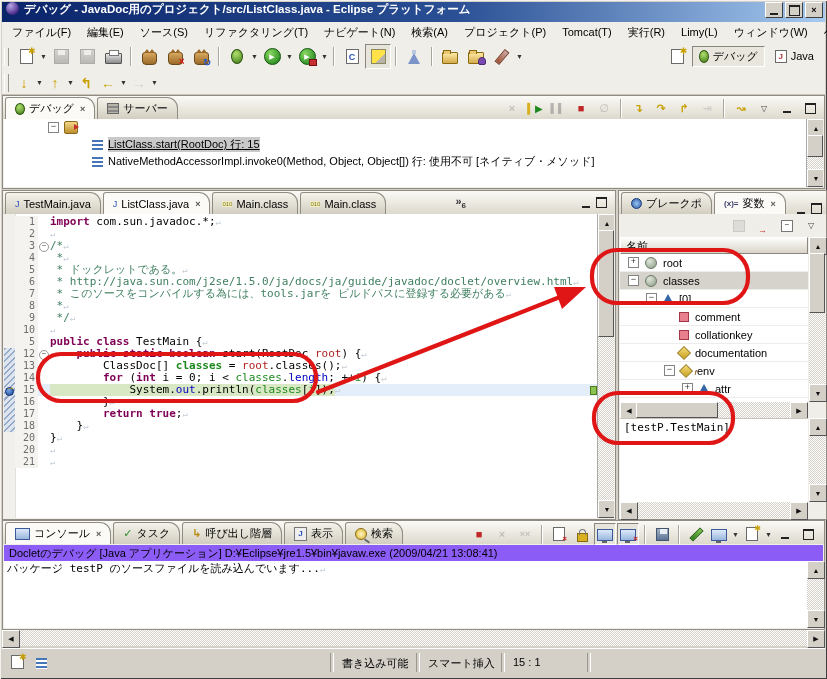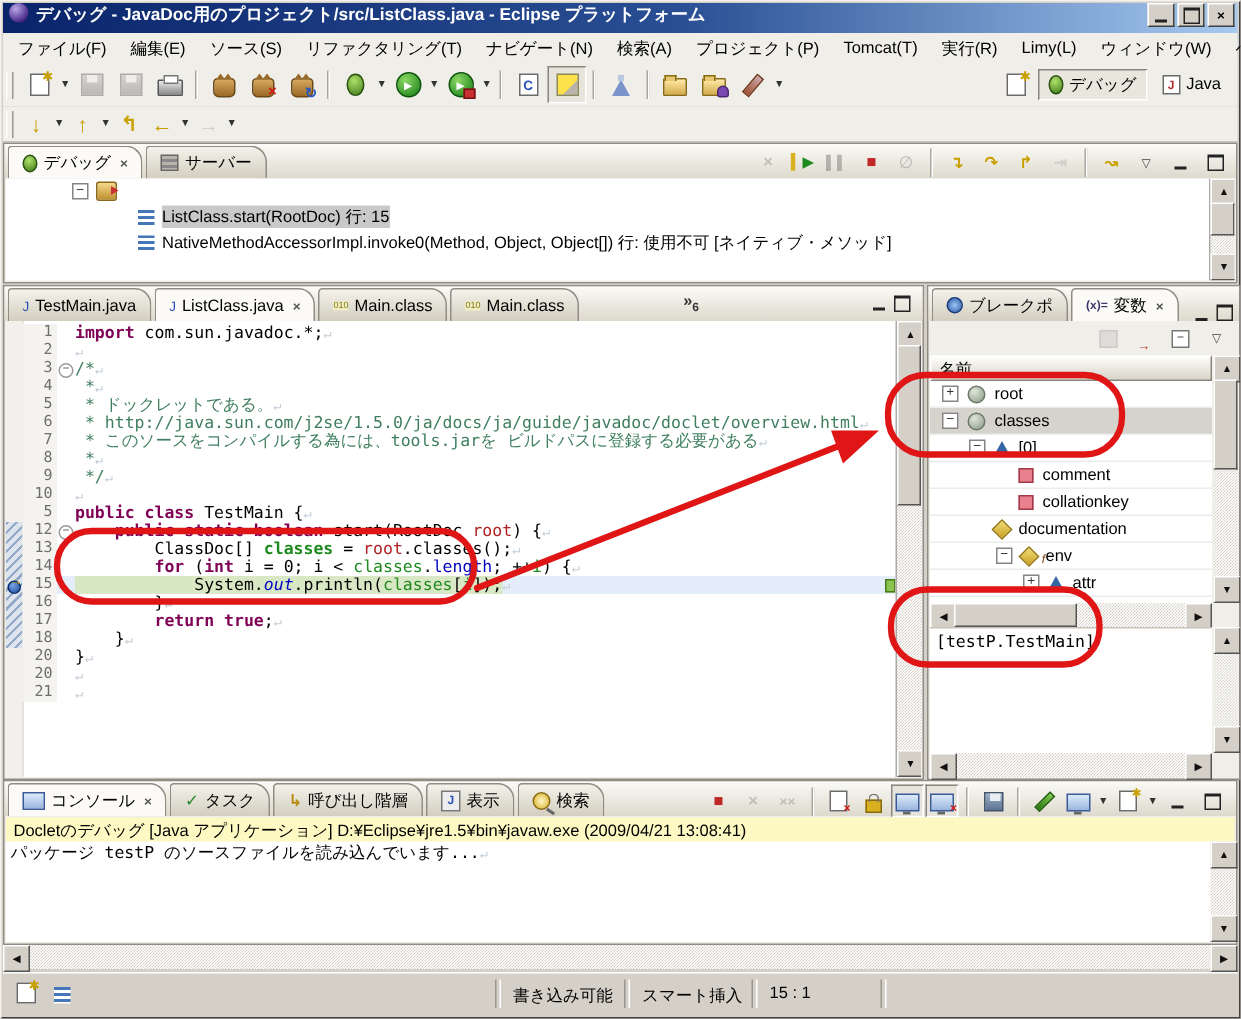--- a/index.html
+++ b/index.html
@@ -99,21 +99,21 @@
   #bp:after{content:"→";position:absolute;left:2px;top:-2px;font-size:9px;font-weight:bold;color:#c8a000}
   #code-lines{position:absolute;left:11px;top:2px;right:16px}
   .code-line{display:flex;height:12px;font:11px/12px "DejaVu Sans Mono","Liberation Mono",monospace}
   .ln{width:20px;flex:none;text-align:right;padding-right:3px;color:#6e6e6e;background:#f4f3ef;font-size:10px}
   .fold{width:12px;flex:none;display:flex;justify-content:center}
   .foldm{width:8px;height:8px;border:1px solid #9a9a9a;border-radius:50%;font-size:8px;line-height:6px;text-align:center;color:#555;background:#fff;margin-top:2px;font-family:"Liberation Sans",sans-serif}
   .txt{flex:1;white-space:pre;overflow:hidden}
   .code-line.cur{background:var(--curline_rest)}
   .code-line.cur .curbg{background:var(--curline)}
   .sk{color:var(--kw);font-weight:bold}.sc{color:var(--cm)}.sb{color:var(--sf)}
-  .sbi{color:var(--sf);font-style:italic}.sg{color:var(--gi)}.sgb{color:var(--gi);font-weight:bold}.sr{color:var(--ri)}
+  .sbi{color:var(--sf);}.sg{color:var(--gi)}.sgb{color:var(--gi);font-weight:bold}.sr{color:var(--ri)}
   .eol{color:#c3cdd8;font-size:9px}
   #ed-vscroll{position:absolute;right:0;top:0;bottom:0;width:16px;border-left:1px solid #aaa}
   .ovmark{position:absolute;right:17px;width:5px;height:7px;background:#8cc452;border:1px solid #4a7a1a}
   
   #vars{left:618px;top:190px;width:207px;height:328px}
   .vtb-row{position:absolute;top:24px;left:1px;right:1px;height:21px;display:flex;justify-content:flex-end;align-items:center;gap:2px;padding-right:3px}
   #vhead{position:absolute;top:46px;left:1px;width:188px;height:17px;background:linear-gradient(#fdfdfb,#d8d4c8);
     border:1px solid;border-color:#fff #8a867e #8a867e #fff;padding:1px 5px;box-sizing:border-box}
   #vtree{position:absolute;top:63px;left:1px;width:188px;height:148px;background:#fff;overflow:hidden}
   .vrow{height:17px;display:flex;align-items:center;border-bottom:1px solid #ececec;white-space:nowrap}
@@ -125,21 +125,21 @@
   .vicon.array{width:0;height:0;border-left:5px solid transparent;border-right:5px solid transparent;border-bottom:9px solid #3465a4}
   .vicon.field-protected{width:8px;height:8px;background:#e8808e;border:1px solid #a03848}
   .vicon.field-default,.vicon.field-default-f{width:8px;height:8px;background:linear-gradient(135deg,#f4dc7a,#c8a020);border:1px solid #96780e;transform:rotate(45deg)}
   .vicon.field-default-f:after{content:"f";position:absolute;top:-6px;right:-5px;font-size:8px;color:#803c00;transform:rotate(-45deg);font-style:italic}
   .vicon.field-private{width:0;height:0;border-left:5px solid transparent;border-right:5px solid transparent;border-bottom:9px solid #3465a4}
   #vtree-hs{position:absolute;top:211px;left:1px;width:188px;height:16px}
   #vdetail{position:absolute;top:227px;left:1px;width:188px;height:84px;background:#fff;padding:2px 4px;box-sizing:border-box;
     font:11px/14px "DejaVu Sans Mono","Liberation Mono",monospace;border-top:1px solid #c8c4ba}
   
   #console{left:2px;top:520px;width:821px;height:108px}
-  #c-title{position:absolute;top:24px;left:1px;right:1px;height:27px;background:#fef9c3;border-bottom:1px solid #d8d5cc;
+  #c-title{position:absolute;top:24px;left:1px;right:1px;height:27px;background:#8b5cf6;border-bottom:1px solid #d8d5cc;
     padding:1px 5px;box-sizing:border-box;white-space:nowrap;overflow:hidden}
   #c-out{position:absolute;top:40px;left:1px;right:1px;bottom:1px;background:#fff;
     font:11px/13px "DejaVu Sans Mono","Liberation Mono",monospace;padding:1px 3px;overflow:hidden}
   .ic-console{width:13px;height:10px;background:linear-gradient(#dce9fb,#9ab6dd);border:1px solid #3a5a9a}
   .ic-tasks{color:#2a8a2a;font-weight:bold;font-size:11px}
   .ic-hier{color:#b88a10;font-weight:bold;font-size:11px}
   .ic-display{width:11px;height:12px;background:#eee;border:1px solid #777;font-size:8px;color:#2a52b8;font-weight:bold;text-align:center;line-height:12px}
   .ic-search{width:10px;height:10px;border-radius:50%;background:radial-gradient(#fff6c8,#d8b020);border:1px solid #8a6a10;position:relative}
   .ic-search:after{content:"";position:absolute;right:-4px;bottom:-3px;width:6px;height:2px;background:#666;transform:rotate(35deg)}
   
@@ -355,21 +355,21 @@
             <span class="icmax"></span>
           </span>
       </span>
     </div>
     <div id="debug-body">
       <div class="drow" style="padding-left:44px">
         <span class="texp">−</span>
         <span class="thread-ic"></span>
       </div>
       <div id="frame-rows">
-          <div class="drow" style="padding-left: 88px;">
+          <div class="drow" style="padding-left: 88px; text-decoration: underline;">
             <span class="frame-ic"></span>
             <span class="flabel sel">ListClass.start(RootDoc) 行: 15</span>
           </div>
           <div class="drow" style="padding-left: 88px;">
             <span class="frame-ic"></span>
             <span class="flabel">NativeMethodAccessorImpl.invoke0(Method, Object, Object[]) 行: 使用不可 [ネイティブ・メソッド]</span>
           </div>
         </div>
       <div class="dither" style="position:absolute;right:0;top:0;bottom:0;width:16px;border-left:1px solid #aaa">
         <span class="sbb" style="top:0">▲</span>
@@ -578,21 +578,21 @@
         <div class="vrow" style="padding-left: 44px;">
           <span class="vexp"></span>
           <span class="vicon field-protected"></span>
           <span class="vlabel">comment</span>
         </div>
         <div class="vrow" style="padding-left: 44px;">
           <span class="vexp"></span>
           <span class="vicon field-protected"></span>
           <span class="vlabel">collationkey</span>
         </div>
-        <div class="vrow" style="padding-left: 28px;">
+        <div class="vrow" style="padding-left: 44px;">
           <span class="vexp"></span>
           <span class="vicon field-default"></span>
           <span class="vlabel">documentation</span>
         </div>
         <div class="vrow" style="padding-left: 44px;">
           <span class="vexp box">−</span>
           <span class="vicon field-default-f"></span>
           <span class="vlabel">env</span>
         </div>
         <div class="vrow" style="padding-left: 62px;">

